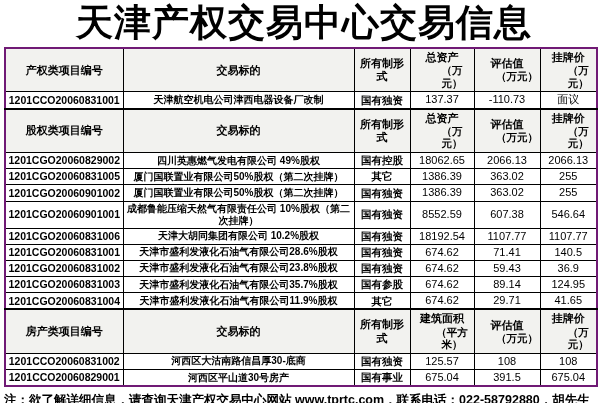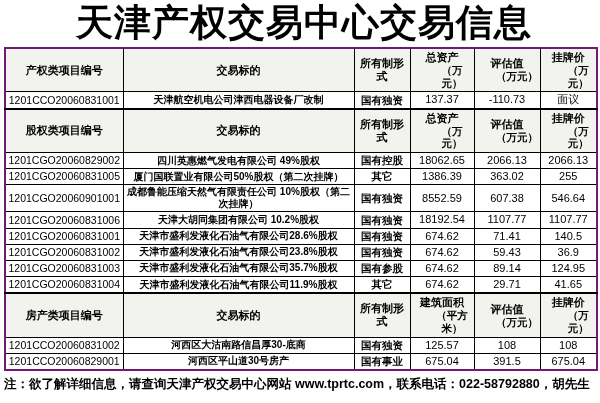--- a/index.html
+++ b/index.html
@@ -37,21 +37,21 @@
   }
   tr.sec-head td {
     font-weight:bold;
     background:#f2f2ef;
     border-top:2px solid #000;
     font-size:11px;
     padding:2px 1px;
   }
   tr.sec-head td .l2 { display:block; font-size:10.5px;margin-left:20px; }
   tr.first-head td { border-top:none; }
-  .id-cell   { font-size:10.5px; letter-spacing:0; }
+  .id-cell   { font-size:10.5px; letter-spacing:0;font-weight:bold; }
   .subj-cell { font-weight:bold; font-size:10px; }
   .own-cell  { font-weight:bold; }
   .num-cell  { font-size:11px; }
   tr.data-row { height:16px; }
   .footer-note {
     margin:5px 4px 0 4px;
     font-weight:bold;
     font-size:12.5px;
     white-space:nowrap;
   }
@@ -107,20 +107,28 @@
     </tr>
     <tr class="data-row">
       <td class="id-cell">1201CGO20060831005</td>
       <td class="subj-cell">厦门国联置业有限公司50%股权（第二次挂牌）</td>
       <td class="own-cell">其它</td>
       <td class="num-cell">1386.39</td>
       <td class="num-cell">363.02</td>
       <td class="num-cell">255</td>
     </tr>
     <tr class="data-row">
+      <td class="id-cell">1201CGO20060901002</td>
+      <td class="subj-cell">厦门国联置业有限公司50%股权（第二次挂牌）</td>
+      <td class="own-cell">国有独资</td>
+      <td class="num-cell">1386.39</td>
+      <td class="num-cell">363.02</td>
+      <td class="num-cell">255</td>
+    </tr>
+    <tr class="data-row">
       <td class="id-cell">1201CGO20060901001</td>
       <td class="subj-cell">成都鲁能压缩天然气有限责任公司 10%股权（第二次挂牌）</td>
       <td class="own-cell">国有独资</td>
       <td class="num-cell">8552.59</td>
       <td class="num-cell">607.38</td>
       <td class="num-cell">546.64</td>
     </tr>
     <tr class="data-row">
       <td class="id-cell">1201CGO20060831006</td>
       <td class="subj-cell">天津大胡同集团有限公司 10.2%股权</td>

